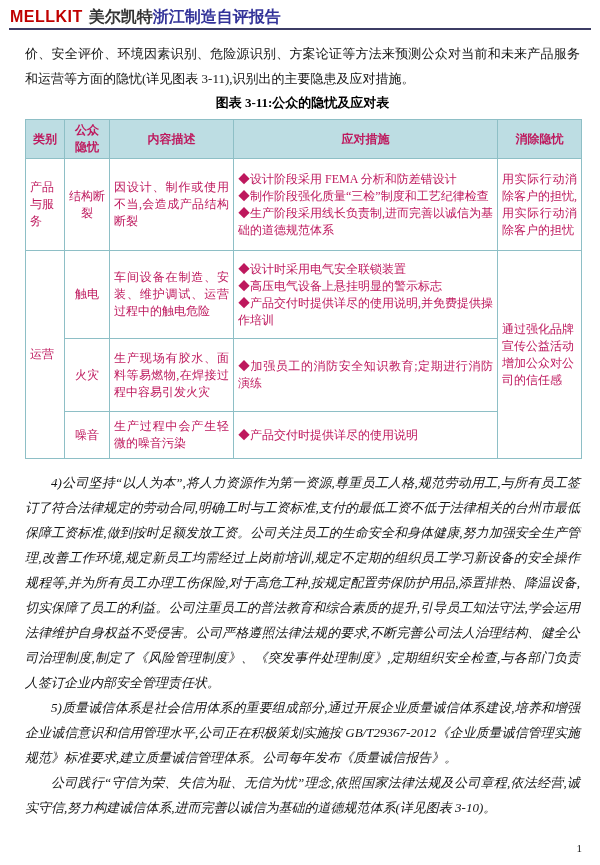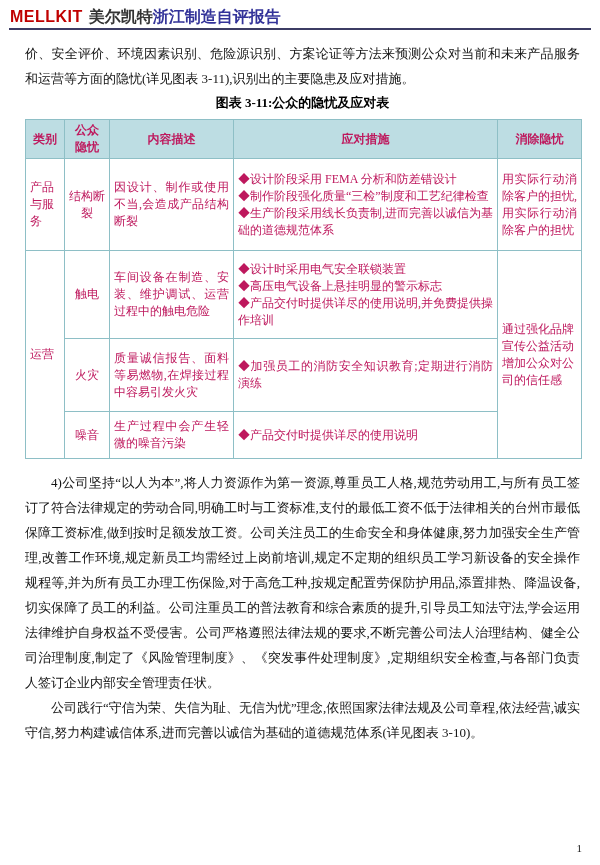--- a/index.html
+++ b/index.html
@@ -31,21 +31,21 @@
   
   .content { margin: 4px 20px 0 25px; }
   .body-par {
     margin: 0;
     font-size: 13px;
     line-height: 25px;
     text-align: justify;
     color: #141414;
   }
   .intro { margin-top: 11px; }
-  .indent { text-indent: 26px; }
+  .indent { text-indent: 26px; font-style: italic; }
   .fig-caption {
     margin: 1px 0 5px 0;
     text-align: center;
     font-weight: bold;
     font-size: 13px;
     line-height: 22px;
     color: #000;
   }
   .fig-caption-bottom { margin-top: 12px; }
   .paras { margin-top: 11px; }
@@ -137,33 +137,34 @@
           <td class="cat" rowspan="3">运营</td>
           <td class="conc">触电</td>
           <td class="desc">车间设备在制造、安装、维护调试、运营过程中的触电危险</td>
           <td class="meas">◆设计时采用电气安全联锁装置
 ◆高压电气设备上悬挂明显的警示标志
 ◆产品交付时提供详尽的使用说明,并免费提供操作培训</td>
           <td class="elim-center" rowspan="3">通过强化品牌宣传公益活动增加公众对公司的信任感</td>
         </tr>
         <tr class="r3">
           <td class="conc">火灾</td>
-          <td class="desc">质量诚信报告、面料等易燃物,在焊接过程中容易引发火灾</td>
+          <td class="desc">生产现场有胶水、面料等易燃物,在焊接过程中容易引发火灾</td>
           <td class="meas">◆加强员工的消防安全知识教育;定期进行消防演练</td>
         </tr>
         <tr class="r4">
           <td class="conc">噪音</td>
           <td class="desc">生产过程中会产生轻微的噪音污染</td>
           <td class="meas">◆产品交付时提供详尽的使用说明</td>
         </tr>
       </tbody>
     </table>
 
     <div class="paras">
       <p class="body-par indent">4)公司坚持“以人为本”,将人力资源作为第一资源,尊重员工人格,规范劳动用工,与所有员工签订了符合法律规定的劳动合同,明确工时与工资标准,支付的最低工资不低于法律相关的台州市最低保障工资标准,做到按时足额发放工资。公司关注员工的生命安全和身体健康,努力加强安全生产管理,改善工作环境,规定新员工均需经过上岗前培训,规定不定期的组织员工学习新设备的安全操作规程等,并为所有员工办理工伤保险,对于高危工种,按规定配置劳保防护用品,添置排热、降温设备,切实保障了员工的利益。公司注重员工的普法教育和综合素质的提升,引导员工知法守法,学会运用法律维护自身权益不受侵害。公司严格遵照法律法规的要求,不断完善公司法人治理结构、健全公司治理制度,制定了《风险管理制度》、《突发事件处理制度》,定期组织安全检查,与各部门负责人签订企业内部安全管理责任状。</p>
+      <p class="body-par indent">5)质量诚信体系是社会信用体系的重要组成部分,通过开展企业质量诚信体系建设,培养和增强企业诚信意识和信用管理水平,公司正在积极策划实施按 GB/T29367-2012《企业质量诚信管理实施规范》标准要求,建立质量诚信管理体系。公司每年发布《质量诚信报告》。</p>
       <p class="body-par indent">公司践行“守信为荣、失信为耻、无信为忧”理念,依照国家法律法规及公司章程,依法经营,诚实守信,努力构建诚信体系,进而完善以诚信为基础的道德规范体系(详见图表 3-10)。</p>
     </div>
 
 
   </div>
 
   <div class="page-number">1</div>
 
 </div>
 

